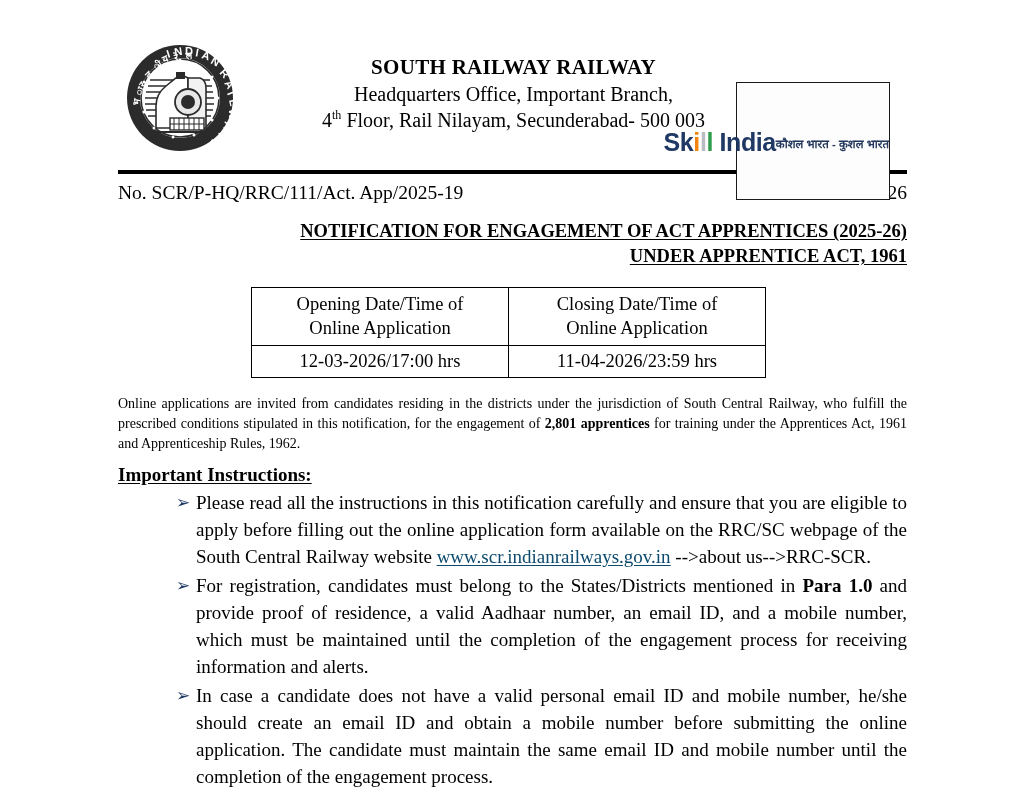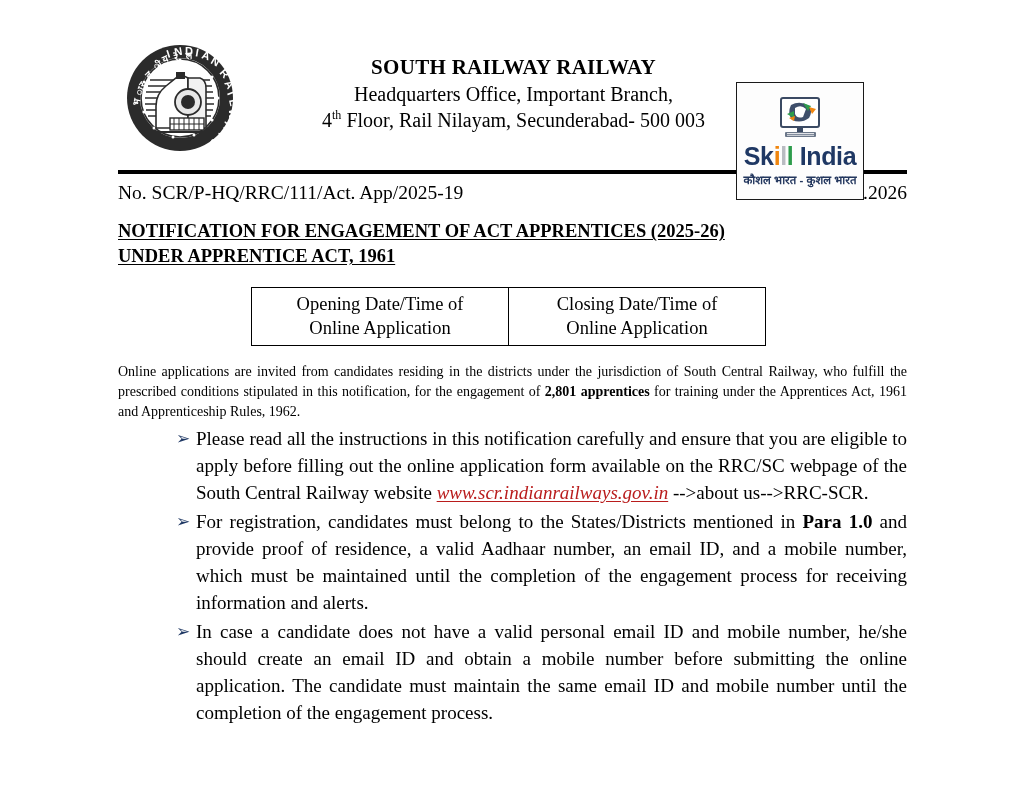--- a/index.html
+++ b/index.html
@@ -63,29 +63,29 @@
     font-size: 12px;
     vertical-align: super;
     line-height: 0;
   }
 
   
   .skill-box {
     position: absolute;
     left: 736px;
     top: 44px;
-    width: 128px;
+    width: 154px;
     height: 118px;
     border: 1px solid #1a1a1a;
     background: #fdfdfd;
     box-sizing: border-box;
     display: flex;
-    flex-direction: column;
+    flex-direction: row;
     align-items: center;
-    justify-content: center;
+    justify-content: flex-end;
     padding-top: 2px;
   }
   .skill-monitor { display:block; }
   .skill-word {
     font-family: "Liberation Sans", sans-serif;
     font-weight: bold;
     font-size: 25px;
     letter-spacing: -0.4px;
     line-height: 1;
     margin-top: 1px;
@@ -115,21 +115,21 @@
   .ref-line {
     margin: 6px 110px 0 118px;
     display: flex;
     justify-content: space-between;
     font-size: 19.5px;
     line-height: 1.3;
   }
 
   
   .doc-title {
-    text-align: left;
+    text-align: right;
     font-size: 18.5px;
     font-weight: bold;
     line-height: 1.33;
     margin: 14px 110px 0 118px;
   }
   .doc-title span {
     text-decoration: underline;
     text-underline-offset: 2px;
   }
 
@@ -185,24 +185,23 @@
   .bullet .marker {
     position: absolute;
     left: 58px;
     top: 0px;
     color: #1f3864;
     font-size: 17px;
     line-height: 1.5;
   }
   .bullet b { font-weight: bold; }
   .bullet .weblink {
-    color: #b91c1c;
+    color: #0c4a6e;
     text-decoration: underline;
     text-underline-offset: 1.5px;
-    font-style: italic;
   }
 </style>
 </head>
 <body>
 
 <div class="page">
 
   <div class="header">
 
     <svg class="ir-emblem" viewBox="0 0 108 108">
@@ -318,25 +317,30 @@
         <tr>
       <td class="hdr">
         <div>Opening Date/Time  of</div>
         <div>Online Application</div>
       </td>
       <td class="hdr">
         <div>Closing Date/Time of</div>
         <div>Online Application</div>
       </td>
     </tr>
+    <tr>
+      <td>12-03-2026/17:00 hrs</td>
+      <td>11-04-2026/23:59 hrs</td>
+    </tr>
   </tbody>
     </table>
 
   <div class="intro"><span>Online applications are invited from candidates residing in the districts under the jurisdiction of South Central Railway, who fulfill the prescribed conditions stipulated in this notification, for the engagement of </span><b>2,801 apprentices</b><span> for training under the Apprentices Act, 1961 and Apprenticeship Rules, 1962.</span></div>
 
+  <div class="section-head"><span>Important Instructions:</span></div>
 
   <div class="bullets">
 
     <div class="bullet">
       <span class="marker">➢</span><span>Please read all the instructions in this notification carefully and ensure that you are eligible to apply before filling out the online application form available on the RRC/SC webpage of the South Central Railway website </span><span class="weblink">www.scr.indianrailways.gov.in</span><span> --&gt;about us--&gt;RRC-SCR.</span>
     </div>
 
     <div class="bullet">
       <span class="marker">➢</span><span>For registration, candidates must belong to the States/Districts mentioned in </span><b>Para 1.0</b><span> and provide proof of residence, a valid Aadhaar number, an email ID, and a mobile number, which must be maintained until the completion of the engagement process for receiving information and alerts.</span>
     </div>

